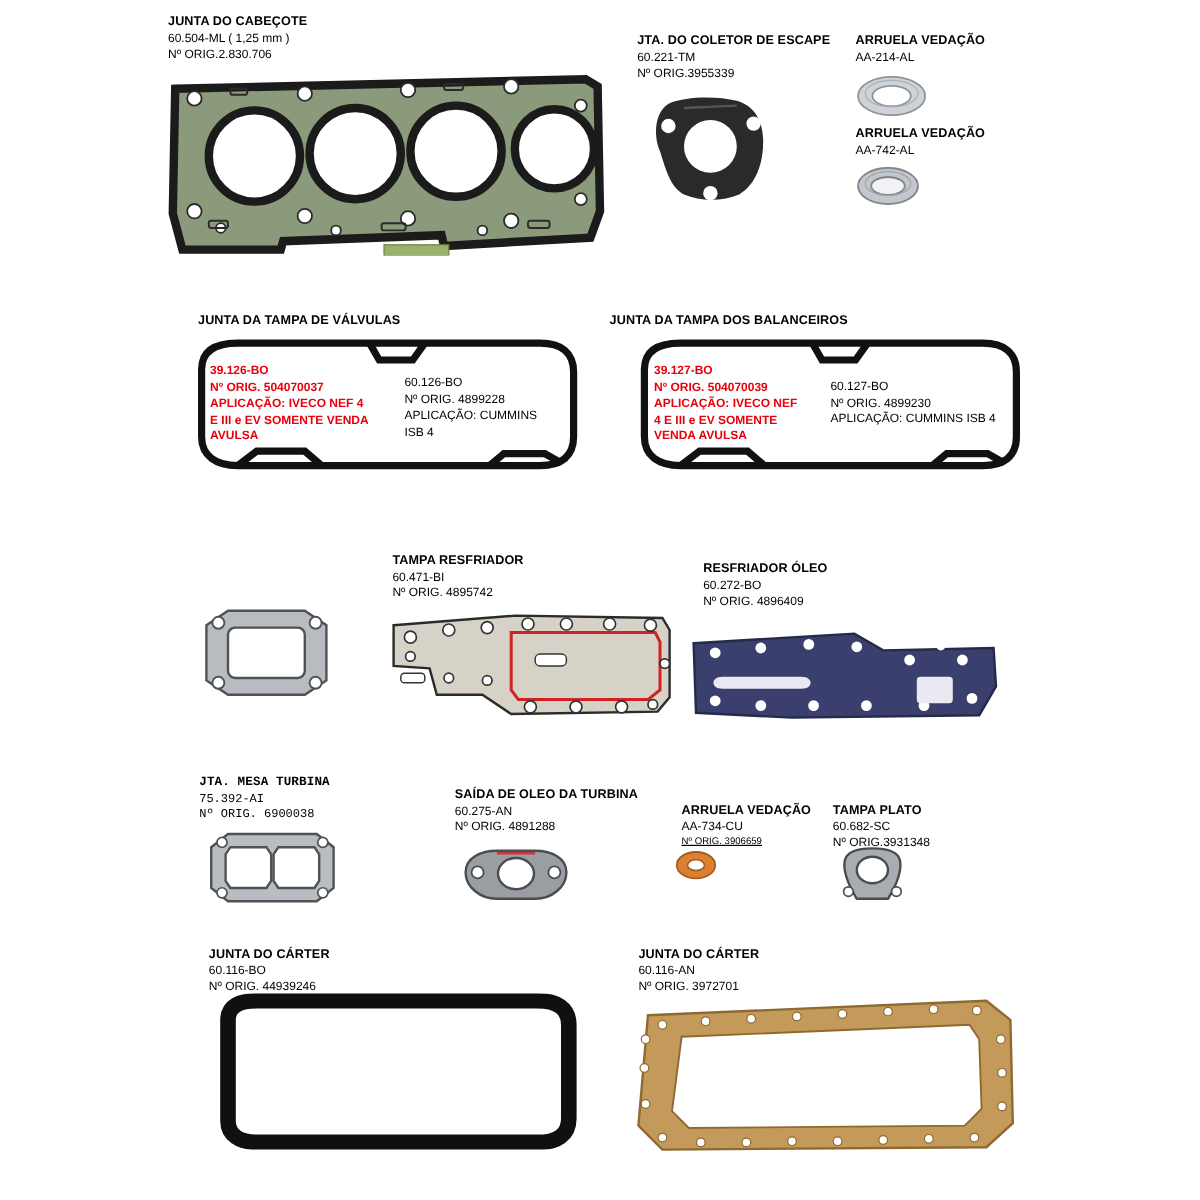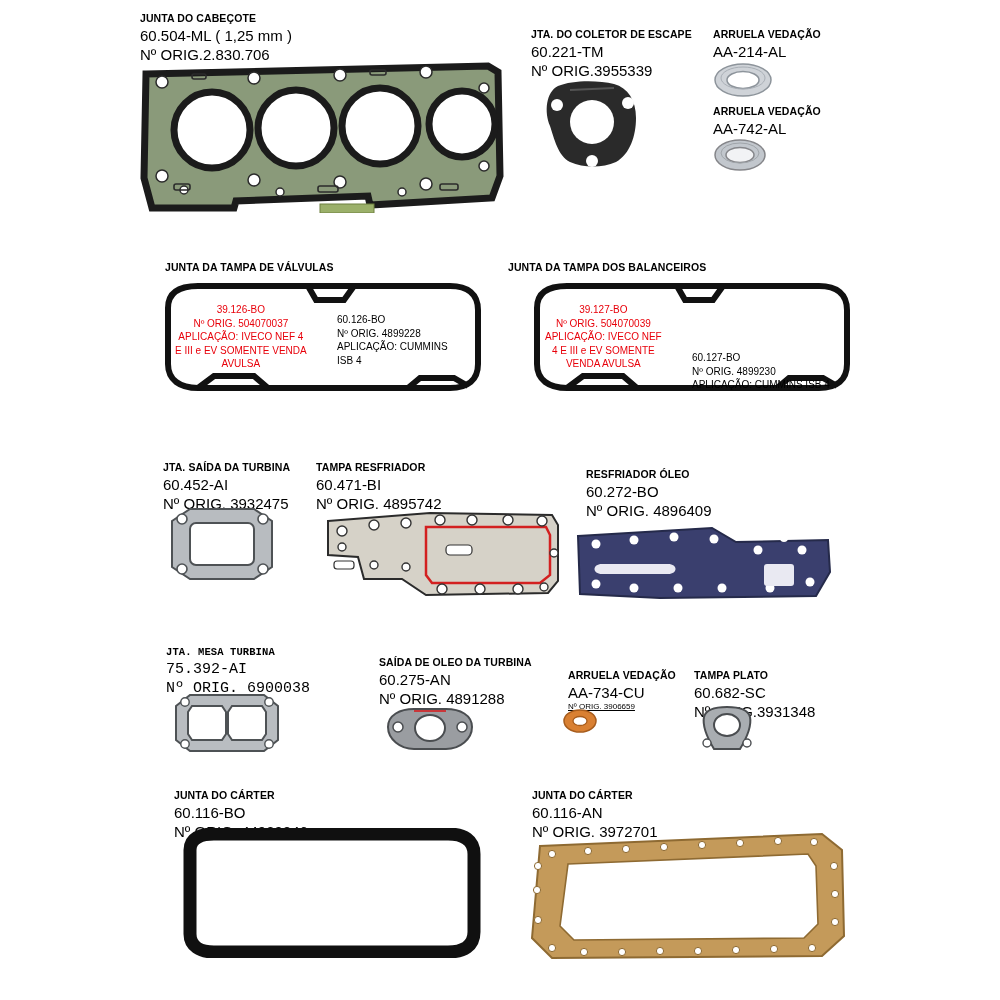--- a/index.html
+++ b/index.html
@@ -27,29 +27,28 @@
     position: absolute;
     line-height: 1.3;
   }
   .lbl-title {
     font-size: 10.5px;
     font-weight: bold;
     letter-spacing: 0.1px;
     white-space: nowrap;
   }
   .lbl-line {
-    font-size: 15px;
+    font-size: 10px;
     white-space: nowrap;
   }
   .red-block {
     font-size: 10px;
     line-height: 1.35;
     color: #e8000a;
-    font-weight: normal;
-    text-align: center;
+    font-weight: bold;
   }
   .blk-block {
     font-size: 10px;
     line-height: 1.35;
     color: #000;
   }
   svg { display: block; }
 </style>
 </head>
 <body>
@@ -178,44 +177,39 @@
   </div>
 
   <div class="red-block" style="position:absolute; left:545px; top:303px;">
     <div>39.127-BO</div>
     <div>Nº ORIG. 504070039</div>
     <div>APLICAÇÃO: IVECO NEF</div>
     <div>4 E III e EV SOMENTE</div>
     <div>VENDA AVULSA</div>
   </div>
 
-  <div class="blk-block" style="position:absolute; left:692px; top:316px;margin-top:35px;">
+  <div class="blk-block" style="position:absolute; left:692px; top:316px;">
     <div>60.127-BO</div>
     <div>Nº ORIG. 4899230</div>
     <div>APLICAÇÃO: CUMMINS ISB 4</div>
   </div>
 
-  <div class="label-block" style="left:163px; top:461px;">
-    <div class="lbl-title">JTA. SAÍDA DA TURBINA</div>
-    <div class="lbl-line">60.452-AI</div>
-    <div class="lbl-line">Nº ORIG. 3932475</div>
-  </div>
 
   <div class="item" style="left:168px; top:505px;">
     <svg width="110" height="80" viewBox="0 0 110 80">
       <path d="M4 16 L22 4 L86 4 L104 16 L104 62 L86 74 L22 74 L4 62 Z" fill="#b8bcc0" stroke="#4e5255" stroke-width="2"></path>
       <rect x="22" y="18" width="64" height="42" rx="6" fill="#ffffff" stroke="#4e5255" stroke-width="2"></rect>
       <circle cx="14" cy="14" r="5" fill="#ffffff" stroke="#4e5255" stroke-width="1.6"></circle>
       <circle cx="95" cy="14" r="5" fill="#ffffff" stroke="#4e5255" stroke-width="1.6"></circle>
       <circle cx="14" cy="64" r="5" fill="#ffffff" stroke="#4e5255" stroke-width="1.6"></circle>
       <circle cx="95" cy="64" r="5" fill="#ffffff" stroke="#4e5255" stroke-width="1.6"></circle>
     </svg>
   </div>
 
-  <div class="label-block" style="left:316px; top:461px;">
+  <div class="label-block" style="left:327px; top:461px;">
     <div class="lbl-title">TAMPA RESFRIADOR</div>
     <div class="lbl-line">60.471-BI</div>
     <div class="lbl-line">Nº ORIG. 4895742</div>
   </div>
 
   <div class="item" style="left:322px; top:505px;">
     <svg width="240" height="95" viewBox="0 0 240 95">
       <path d="M6 16 L108 8 L230 10 L236 20 L236 76 L226 88 L104 90 L80 74 L42 74 L36 52 L6 50 Z" fill="#d6d2c8" stroke="#2b2b2b" stroke-width="2"></path>
       <path d="M104 22 L224 22 L228 30 L228 70 L218 78 L110 78 L104 70 Z" fill="none" stroke="#d32020" stroke-width="2.5"></path>
       <g fill="#ffffff" stroke="#333" stroke-width="1.4">

